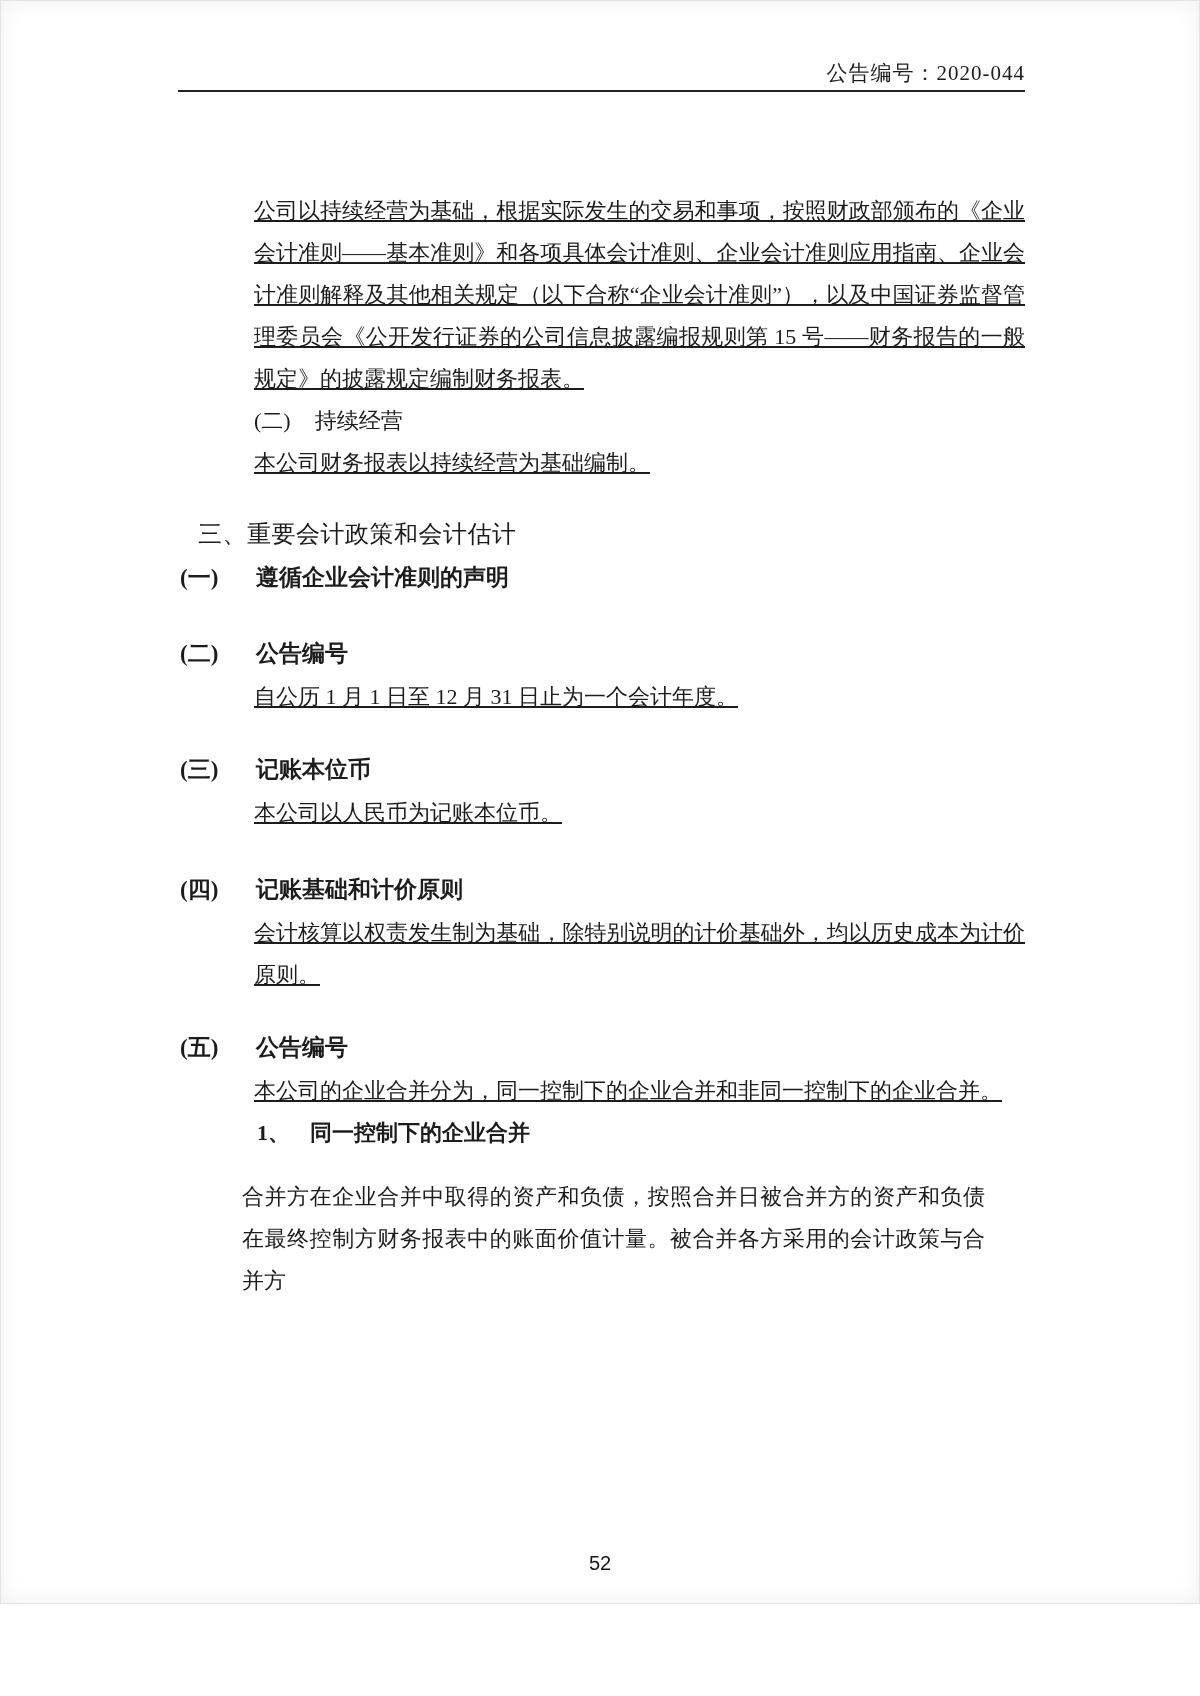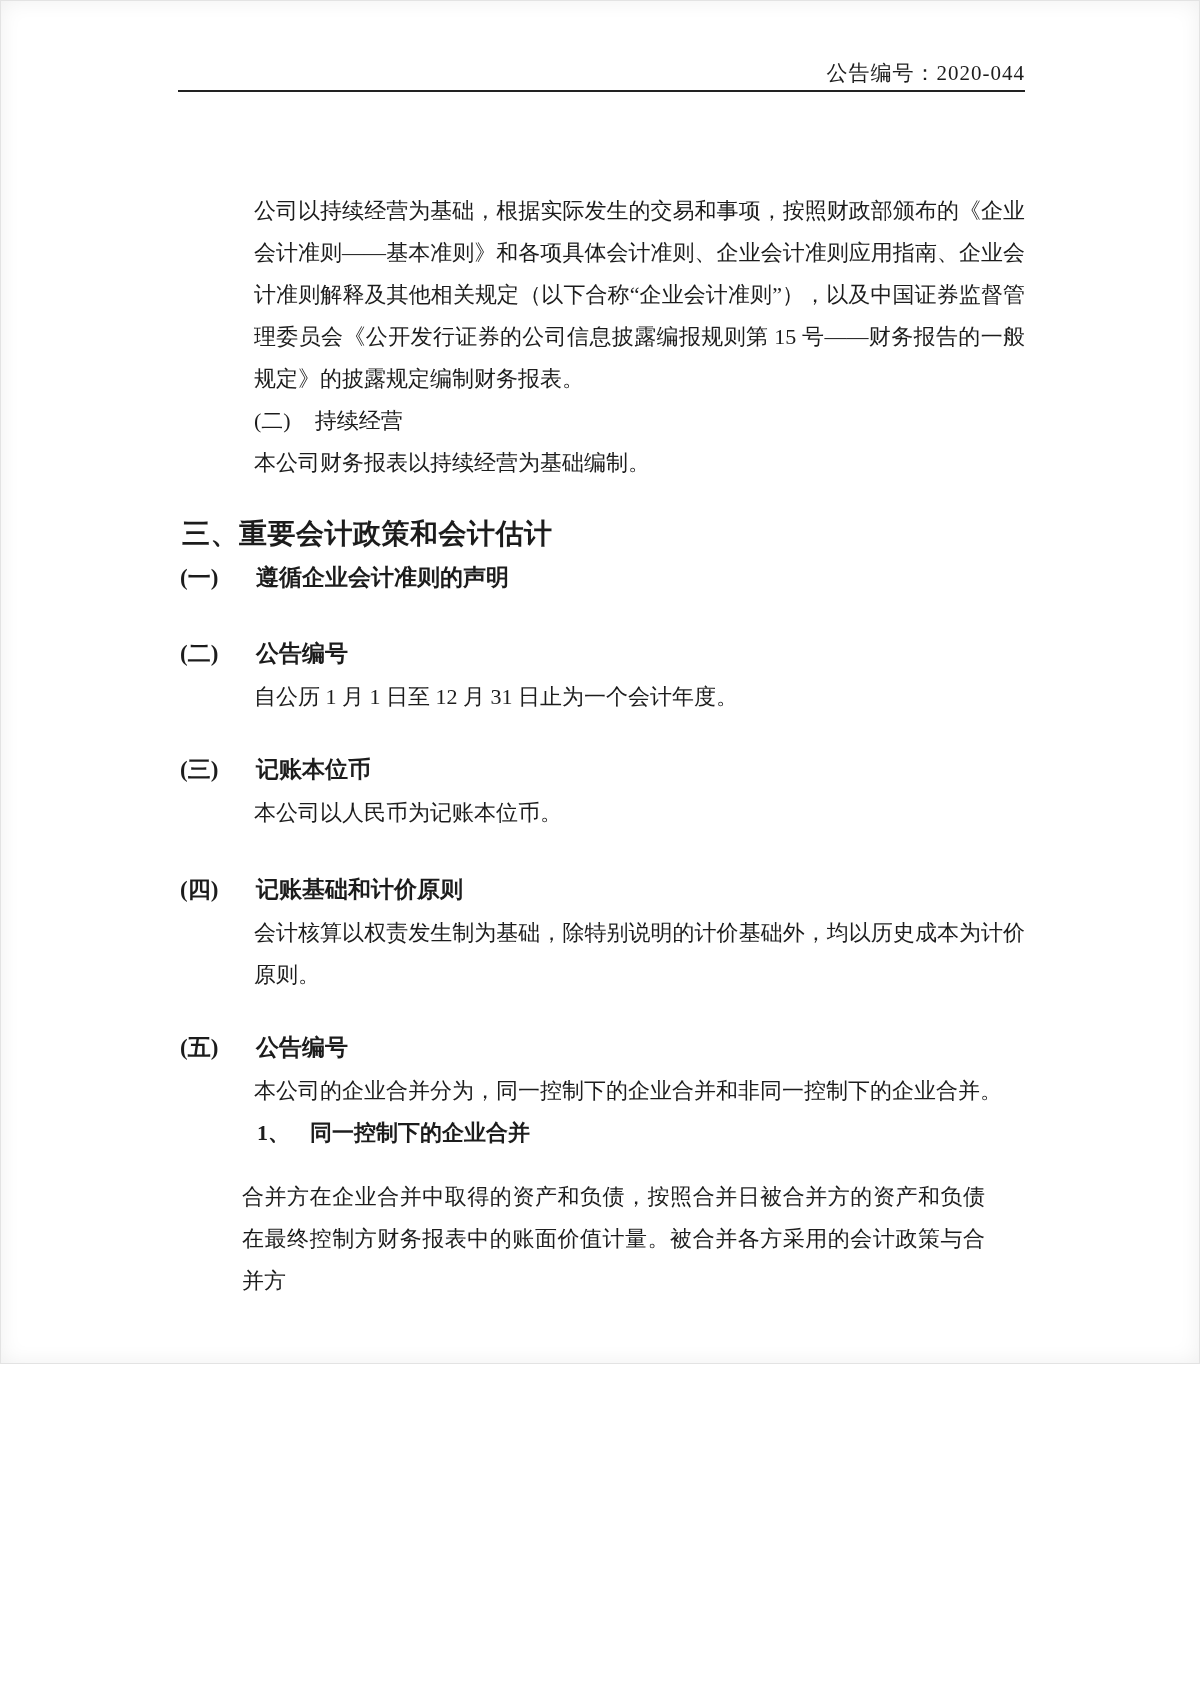--- a/index.html
+++ b/index.html
@@ -1,18 +1,18 @@
 <!DOCTYPE html>
 <html lang="zh"><head>
 <meta charset="utf-8">
 <style>
   html,body{margin:0;padding:0;background:#ffffff;}
   .page{
     position:relative;
-    width:1200px;height:1364px;
+    width:1200px;height:1604px;
     margin:0 auto;
     background:#ffffff;
     box-shadow:inset 0 0 0 1px #e3e3e3, inset 0 0 22px rgba(0,0,0,.07);
     overflow:hidden;
     font-family:"Liberation Serif","DejaVu Serif",serif;
     color:#1c1c1c;
     box-sizing:border-box;
     padding-top:58px;
   }
   .content{
@@ -29,36 +29,37 @@
     border-bottom:2px solid #222222;
   }
   
   .para{
     margin:0 0 0 76px;
     width:771px;
     font-size:22px;
     line-height:42px;
     text-align:justify;
     text-align-last:left;
+    text-decoration:underline;
   }
   .p-intro{margin-top:98px;}
   
   .plain-heading{
     margin-left:76px;
     font-size:22px;
     line-height:42px;
   }
   .plain-heading .h-label{padding-right:24px;}
   
   .h-main{
     margin-top:28px;
-    margin-left:4px;
-    font-size:28px;
+    margin-left:20px;
+    font-size:24px;
     line-height:44px;
-    font-weight:bold;
+    font-weight:normal;
     letter-spacing:.5px;
   }
   
   .h-sub{
     font-size:23px;
     line-height:44px;
     font-weight:bold;
     display:flex;
   }
   .h-sub .h-label{

